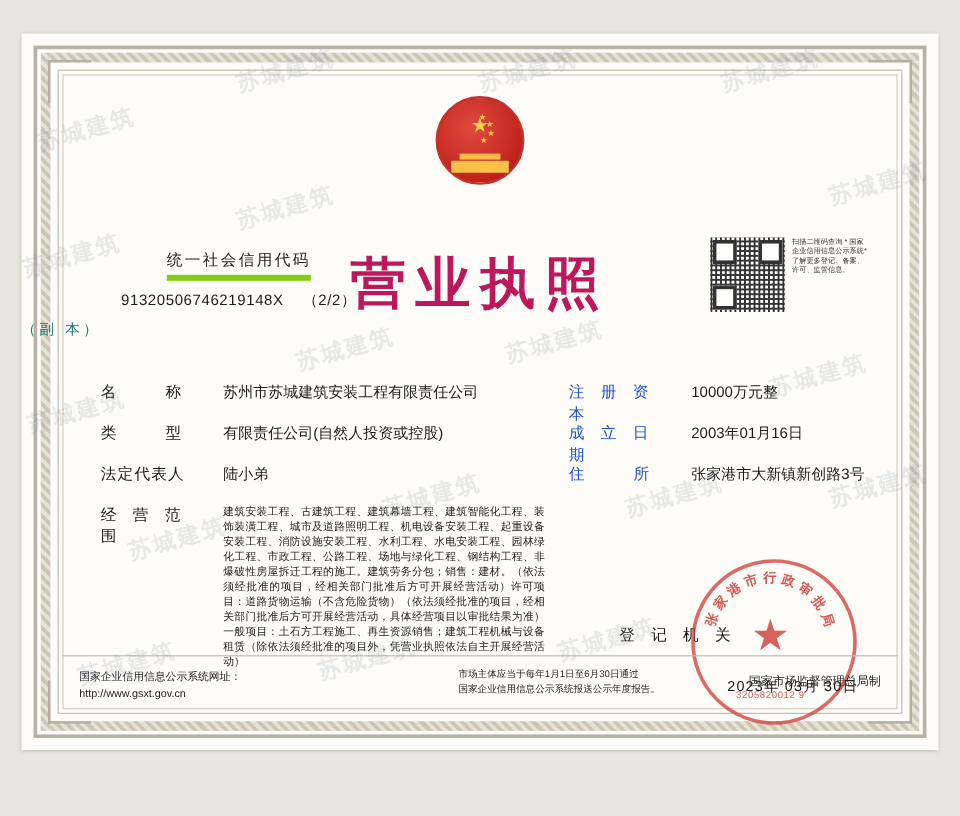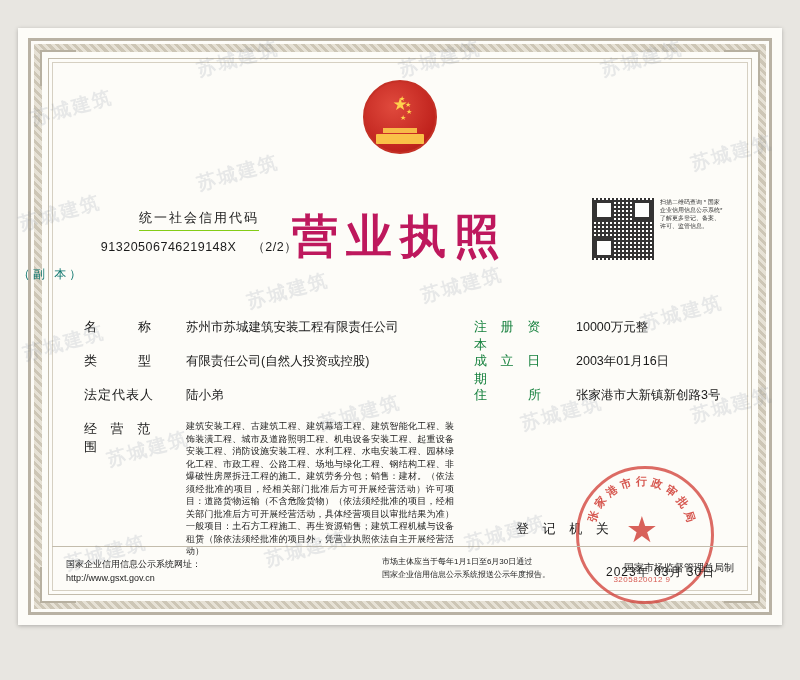--- a/index.html
+++ b/index.html
@@ -139,21 +139,21 @@
     position: absolute;
     left: 66px;
     top: 180px;
     width: 230px;
     text-align: center;
   }
   .credit-code .label {
     font-size: 13px;
     letter-spacing: 2px;
     color: #1b1b1b;
-    border-bottom: 1px solid #84cc16;
+    border-bottom: 5px solid #84cc16;
     padding-bottom: 3px;
     display: inline-block;
   }
   .credit-code .value {
     margin-top: 8px;
     font-size: 12.5px;
     color: #1b1b1b;
     letter-spacing: .5px;
   }
 
@@ -224,21 +224,21 @@
     top: 1px;
     font-size: 12.5px;
     color: #1a1a1a;
   }
   .rlabel {
     position: absolute;
     left: 390px;
     top: 0;
     width: 86px;
     font-size: 13px;
-    color: #15803d;
+    color: #1d4ed8;
     letter-spacing: 5px;
   }
   .rvalue {
     position: absolute;
     left: 492px;
     top: 1px;
     font-size: 12.5px;
     color: #1a1a1a;
   }
   .scope-label {

